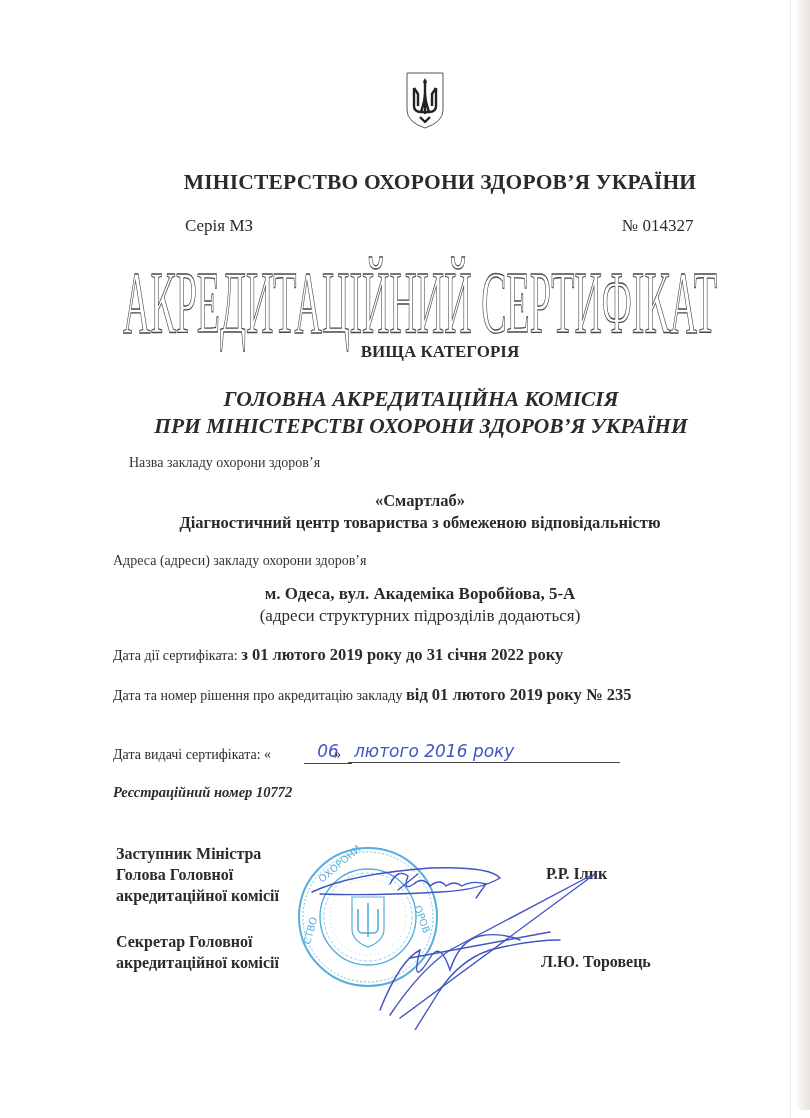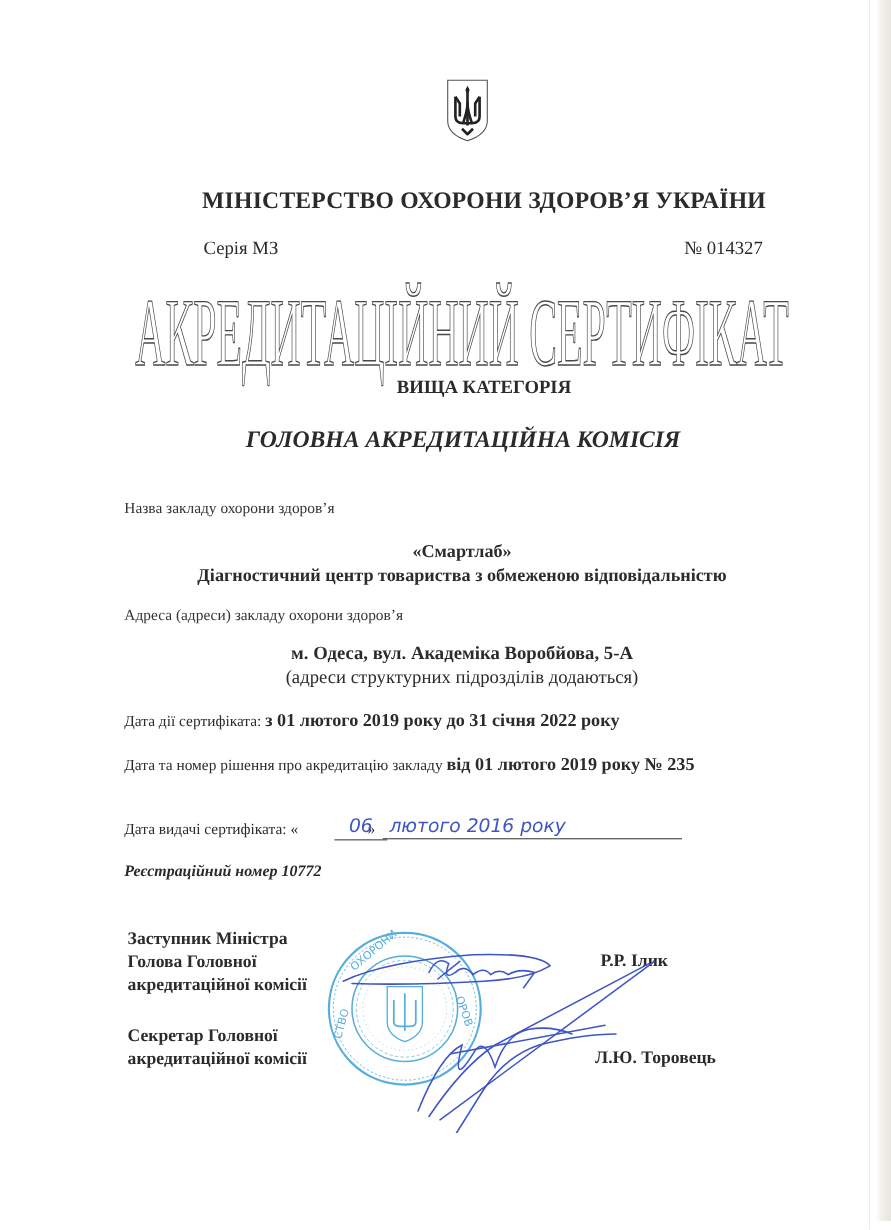--- a/index.html
+++ b/index.html
@@ -29,21 +29,21 @@
   .big-title {
     left: 120px; top: 256px; width: 600px; height: 88px;
   }
   .big-title svg { width: 100%; height: 100%; overflow: visible; }
 
   .category { top: 342px; font-size: 17px; font-weight: bold; left: 160px; width: 560px; text-align: center; }
 
   .commission { font-size: 21.5px; font-style: italic; font-weight: bold; left: 111px; width: 620px; text-align: center; line-height: 27px; top: 386px; }
 
   .label { left: 113px; font-size: 14px; color: #333; }
-  .lbl-name { top: 455px; }
+  .lbl-name { top: 455px; margin-left: 16px; }
   .facility { left: 110px; width: 620px; text-align: center; top: 490px; font-size: 16.5px; font-weight: bold; line-height: 22px; }
 
   .lbl-addr { top: 553px; }
   .address { left: 110px; width: 620px; text-align: center; top: 583px; font-size: 17px; line-height: 22px; }
   .address .main { font-weight: bold; }
 
   .validity { left: 113px; top: 645px; font-size: 14px; }
   .validity b, .decision b { font-size: 16.5px; }
   .decision { left: 113px; top: 685px; font-size: 14px; }
 
@@ -92,20 +92,21 @@
 <div class="abs big-title">
   <svg viewBox="0 0 600 88" preserveAspectRatio="none">
     <text x="300" y="76" text-anchor="middle" textLength="594" lengthAdjust="spacingAndGlyphs" font-family="Liberation Serif, DejaVu Serif, serif" font-size="88" fill="#ffffff" stroke="#4a4a4a" stroke-width="1.3">АКРЕДИТАЦІЙНИЙ СЕРТИФІКАТ</text>
   </svg>
 </div>
 
 <div class="abs category">ВИЩА КАТЕГОРІЯ</div>
 
 <div class="abs commission">
   <div>ГОЛОВНА АКРЕДИТАЦІЙНА КОМІСІЯ</div>
+  <div>ПРИ МІНІСТЕРСТВІ ОХОРОНИ ЗДОРОВ’Я УКРАЇНИ</div>
 </div>
 
 <div class="abs label lbl-name">Назва закладу охорони здоров’я</div>
 <div class="abs facility">
   <div>«Смартлаб»</div>
   <div>Діагностичний центр товариства з обмеженою відповідальністю</div>
 </div>
 
 <div class="abs label lbl-addr">Адреса (адреси) закладу охорони здоров’я</div>
 <div class="abs address">

